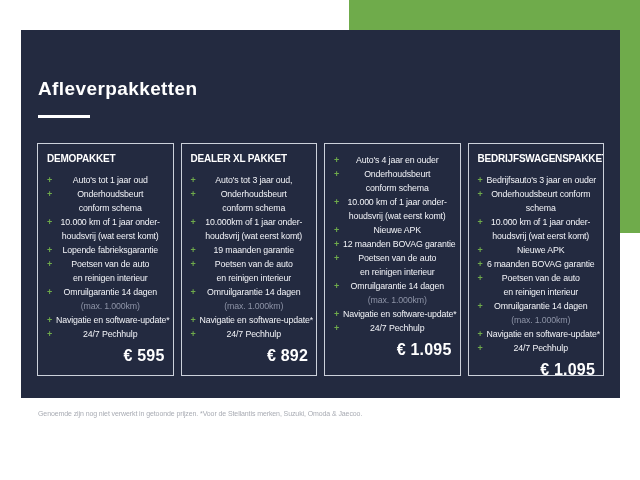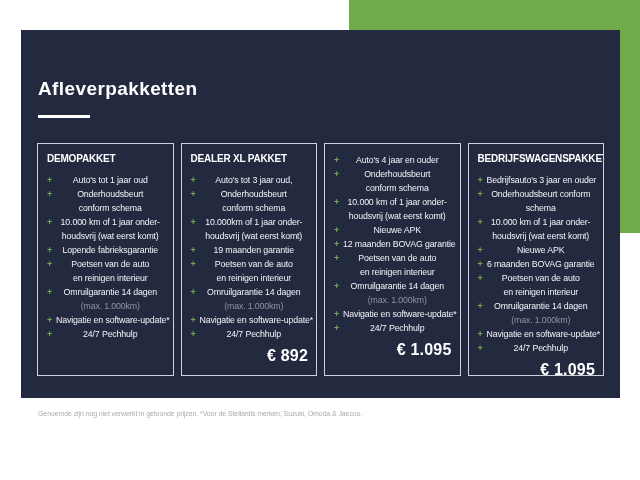--- a/index.html
+++ b/index.html
@@ -127,20 +127,21 @@
             <div class="feature-lines">
               <div class="feature-line">Navigatie en software-update*</div>
             </div>
           </div>
           <div class="feature">
             <span class="bullet">+</span>
             <div class="feature-lines">
               <div class="feature-line">24/7 Pechhulp</div>
             </div>
           </div>
+          <div class="card-price">€ 595</div>
         </div>
         <div class="card">
           <div class="card-title">DEALER XL PAKKET</div>
           <div class="feature">
             <span class="bullet">+</span>
             <div class="feature-lines">
               <div class="feature-line">Auto's tot 3 jaar oud,</div>
             </div>
           </div>
           <div class="feature">

